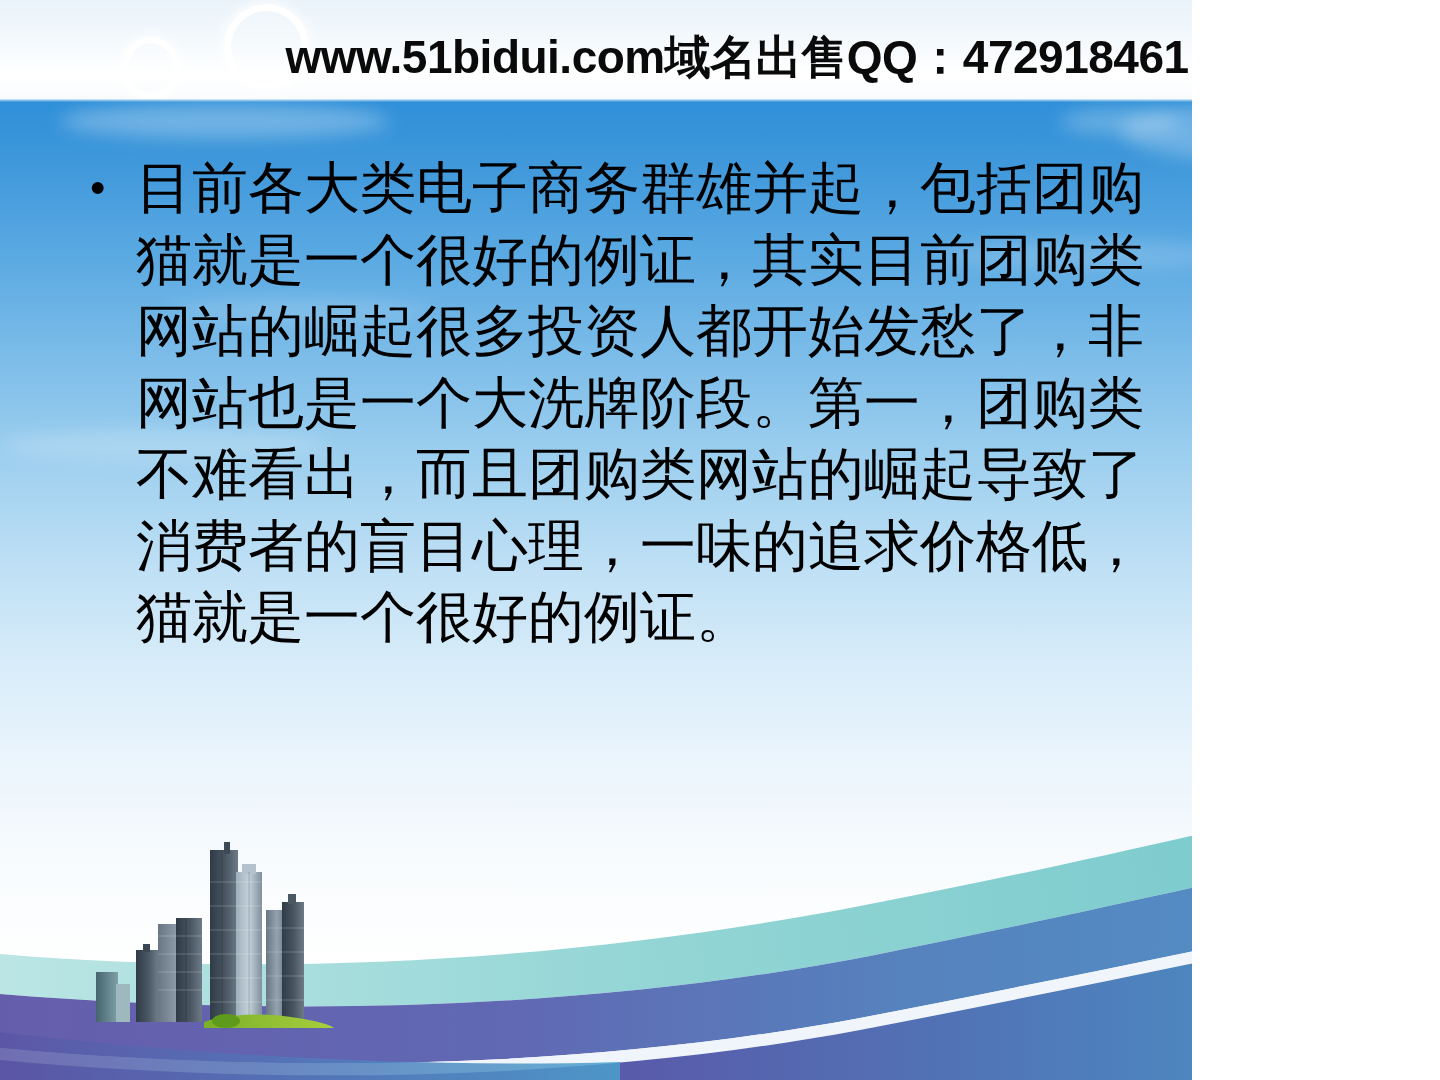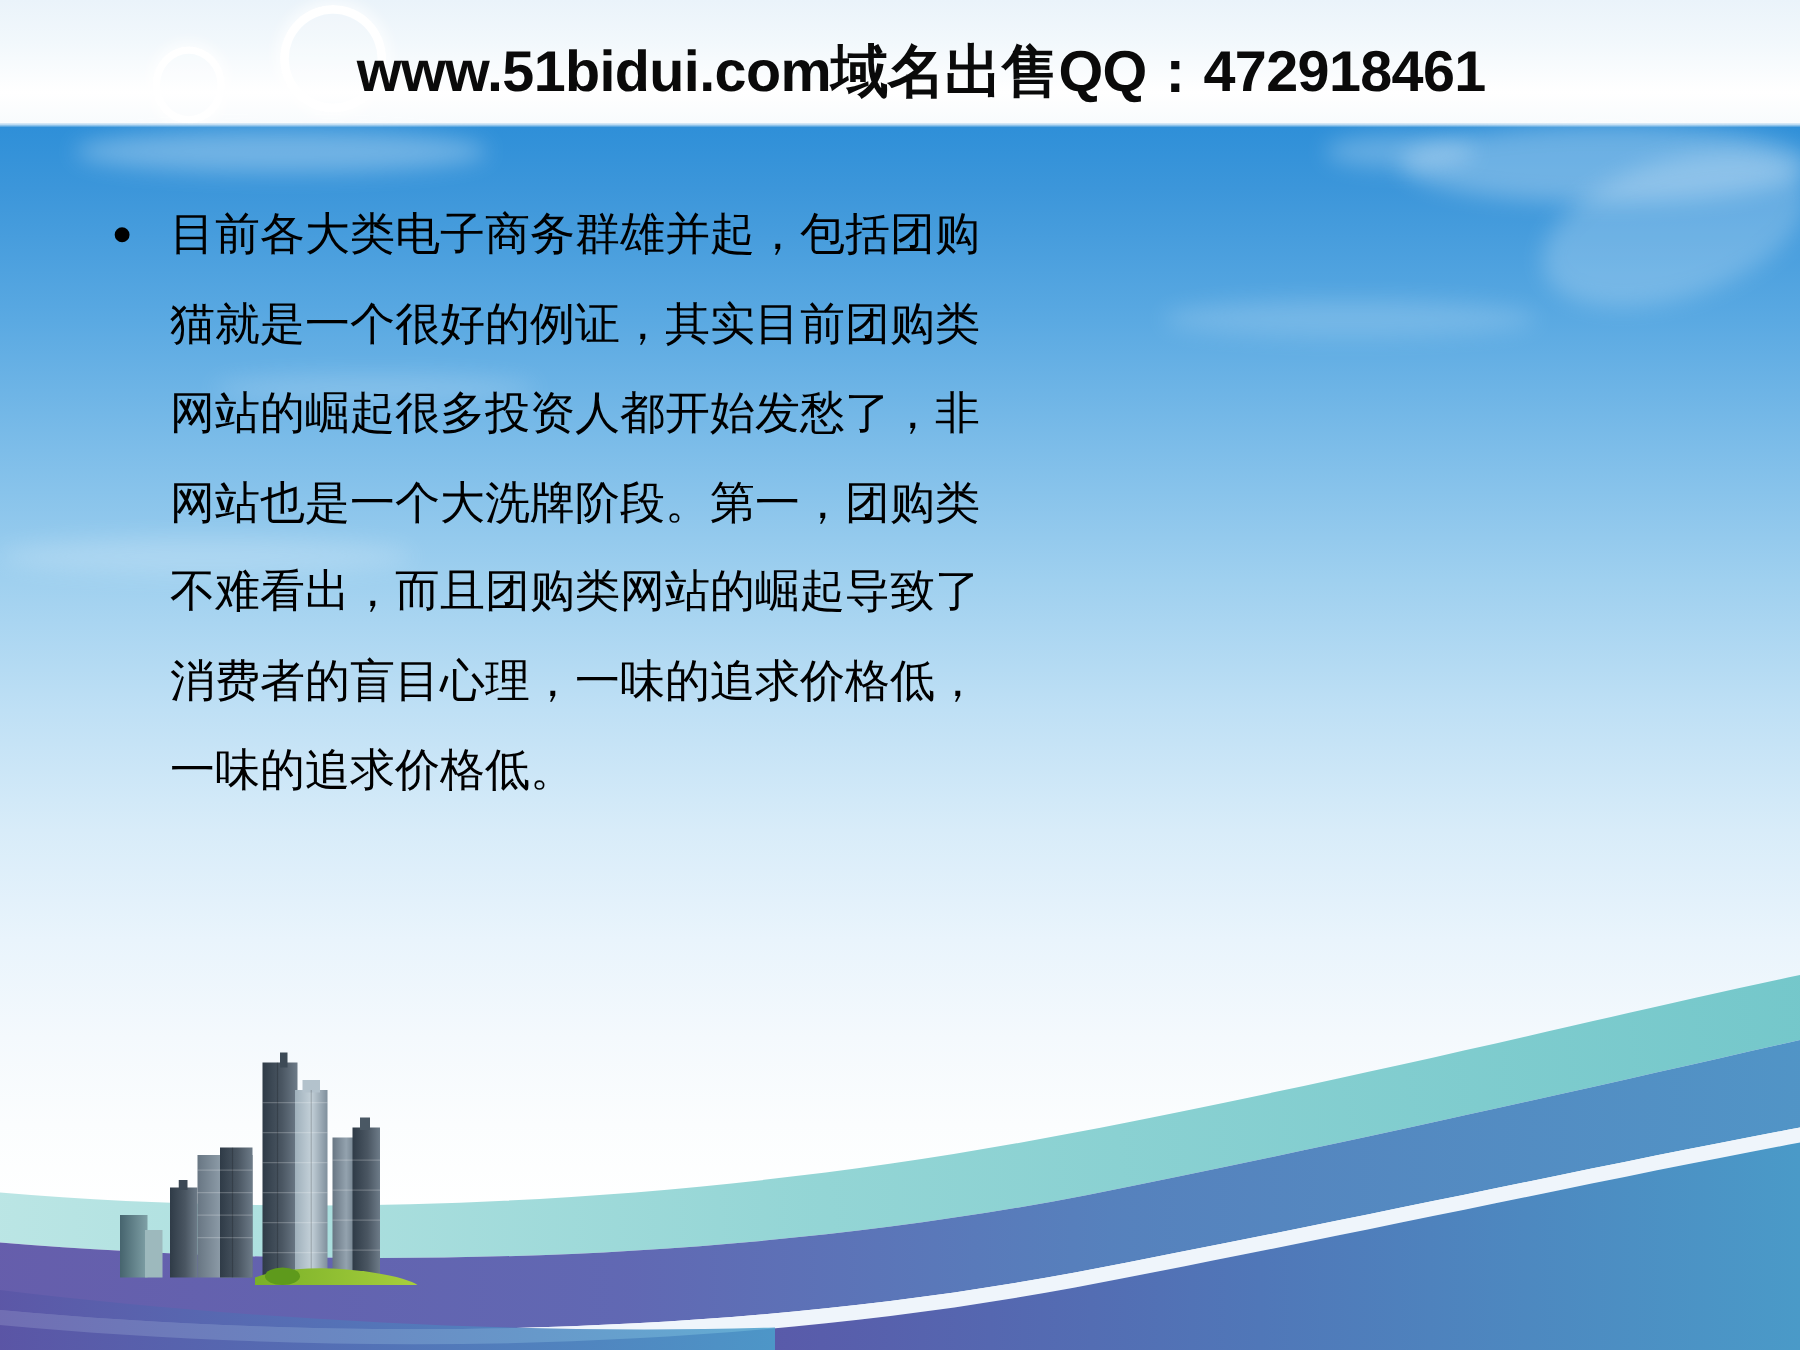--- a/index.html
+++ b/index.html
@@ -6,21 +6,21 @@
   html,body{ width:1440px; height:1080px; overflow:hidden; }
   body{
     font-family:"Liberation Sans","DejaVu Sans",sans-serif;
     background:#ffffff;
     position:relative;
   }
 
   
   #slide{
     position:absolute; inset:0;
-    width:1440px; height:1080px;
+    width:1192px; height:1080px;
     overflow:hidden;
     background:#ffffff;
   }
 
   
   .top-band{
     position:absolute; left:0; top:0; width:1440px; height:99px;
     background:linear-gradient(180deg,#eaf3fa 0%,#f2f8fc 35%,#ffffff 75%,#f8fbfd 100%);
   }
   .bubble{
@@ -88,21 +88,21 @@
     flex:0 0 auto;
     width:52px;
     font-size:44px;
     line-height:72px;
     color:#000;
     text-align:left;
     padding-left:6px;
   }
   .para{
     flex:1 1 auto;
-    font-size:36px;
+    font-size:56px;
     line-height:71.5px;
     color:#000000;
     font-family:"DejaVu Sans","Liberation Sans",sans-serif;
     letter-spacing:0px;
     word-break:break-all;
   }
   .para .ln{ display:block; white-space:nowrap; }
 
   
   .bottom-deco{
@@ -144,21 +144,21 @@
   <div class="content">
     <div class="bullet-row">
       <div class="bullet-dot">•</div>
       <div class="para">
         <span class="ln">目前各大类电子商务群雄并起，包括团购</span>
         <span class="ln">猫就是一个很好的例证，其实目前团购类</span>
         <span class="ln">网站的崛起很多投资人都开始发愁了，非</span>
         <span class="ln">网站也是一个大洗牌阶段。第一，团购类</span>
         <span class="ln">不难看出，而且团购类网站的崛起导致了</span>
         <span class="ln">消费者的盲目心理，一味的追求价格低，</span>
-        <span class="ln">一味的追求价格低。</span>
+        <span class="ln">猫就是一个很好的例证。</span>
       </div>
     </div>
   </div>
 
   <div class="bottom-deco">
     <svg viewBox="0 0 1440 300" preserveAspectRatio="none">
       <defs>
         <linearGradient id="gTeal" x1="0" y1="0" x2="1" y2="0">
           <stop offset="0%" stop-color="#b7e4e3"></stop>
           <stop offset="45%" stop-color="#8ed3d3"></stop>

